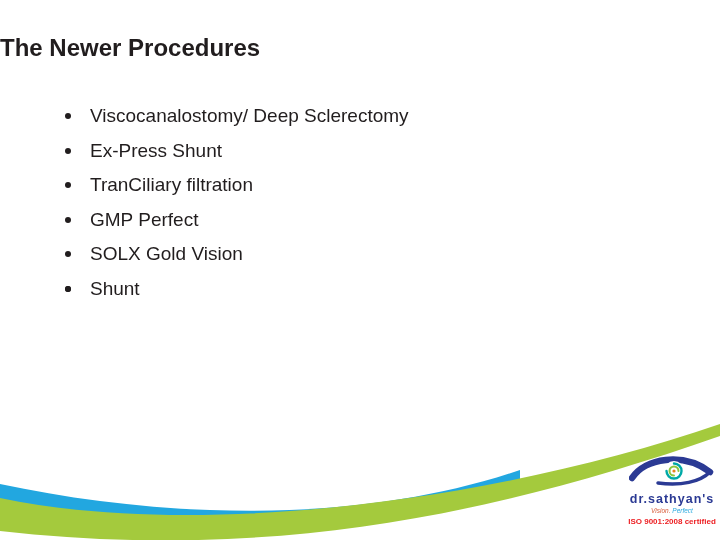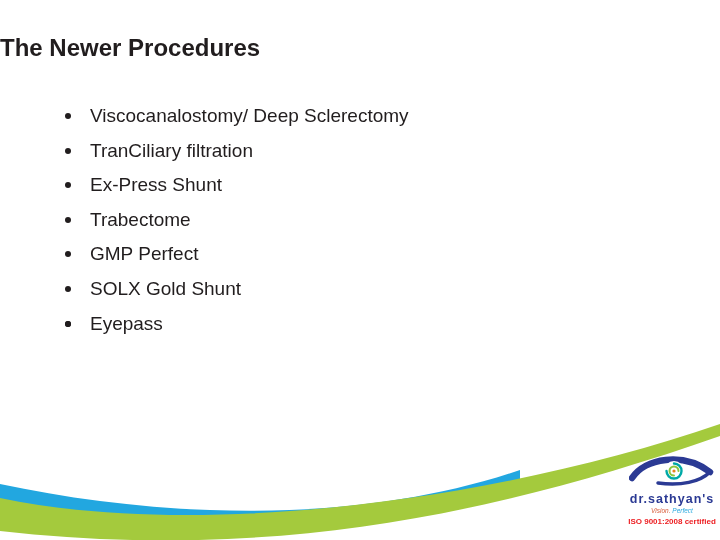--- a/index.html
+++ b/index.html
@@ -46,27 +46,26 @@
 </style>
 </head>
 <body>
 
 <div class="slide">
 
   <h1 class="title">The Newer Procedures</h1>
 
   <ul class="bullets">
     <li><span class="dot"></span><span>Viscocanalostomy/ Deep Sclerectomy</span></li>
+    <li><span class="dot"></span><span>Ex-Press Shunt</span></li>
     <li><span class="dot"></span><span>TranCiliary filtration</span></li>
-    <li><span class="dot"></span><span>Ex-Press Shunt</span></li>
-    <li><span class="dot"></span><span>Trabectome</span></li>
     <li><span class="dot"></span><span>GMP Perfect</span></li>
-    <li><span class="dot"></span><span>SOLX Gold Shunt</span></li>
+    <li><span class="dot"></span><span>SOLX Gold Vision</span></li>
     <li><span class="dot"></span></li>
-    <li><span class="dot"></span><span>Eyepass</span></li>
+    <li><span class="dot"></span><span>Shunt</span></li>
   </ul>
 
   <svg class="swoosh" viewBox="0 0 720 140" preserveAspectRatio="none" aria-hidden="true">
     <path d="M 0,84 C 150,116 350,128 520,70 L 520,80 C 340,148 140,140 0,120 Z" fill="var(--blue)"></path>
     <path d="M 0,98 C 200,140 500,100 720,24 L 720,36 C 480,120 260,160 0,131 Z" fill="var(--green)"></path>
   </svg>
 
   <div class="logo">
     <svg width="86" height="40" viewBox="0 0 86 40" aria-hidden="true">
       <path d="M 3,26 C 16,6 54,0 81,20" fill="none" stroke="var(--navy)" stroke-width="6.5" stroke-linecap="round"></path>

